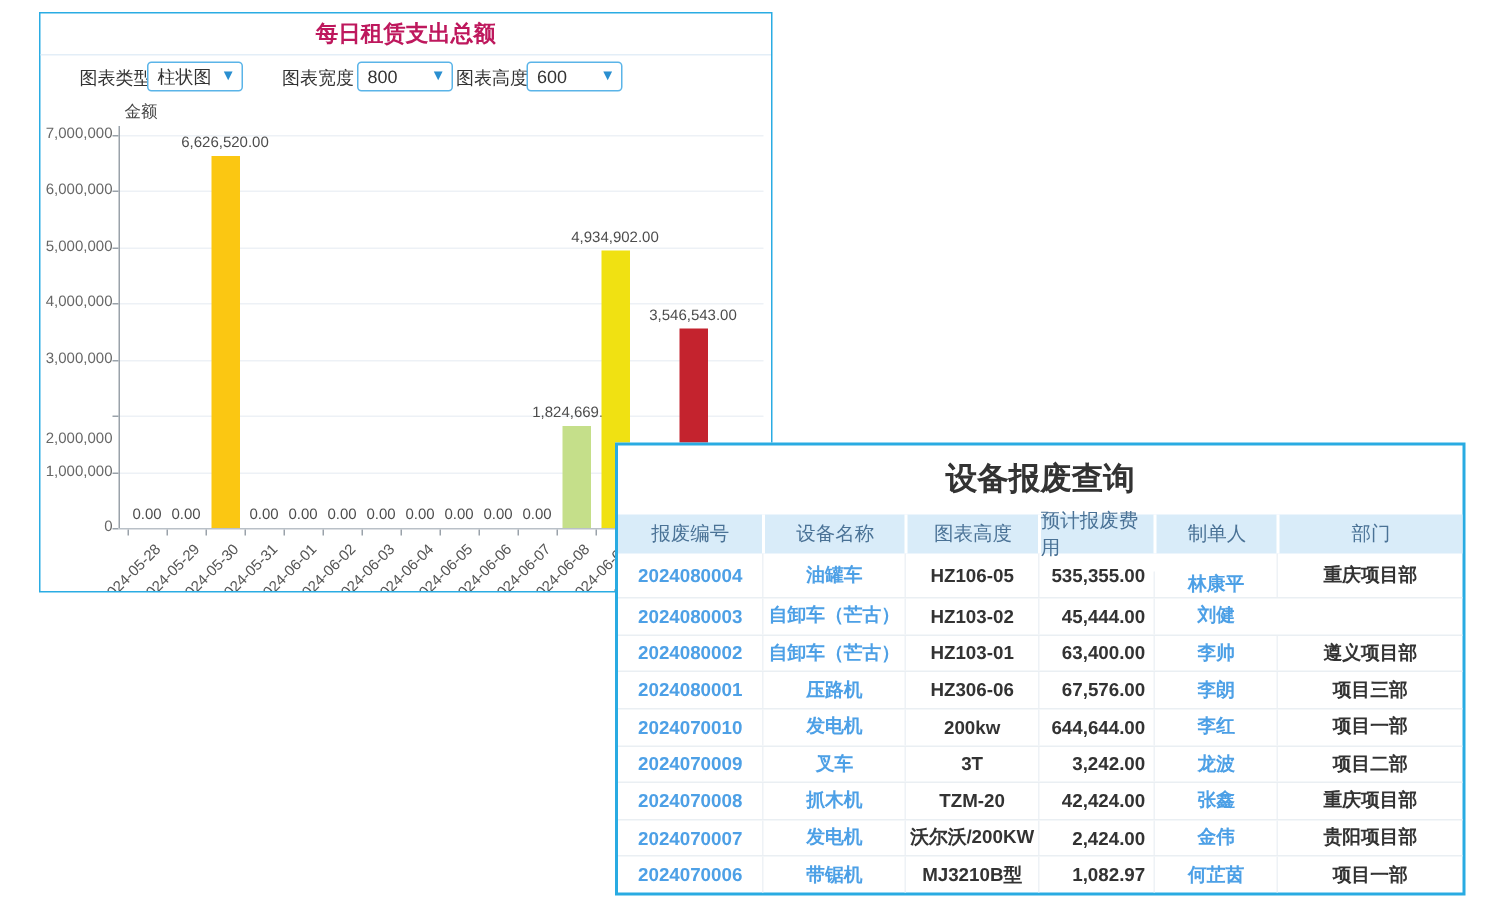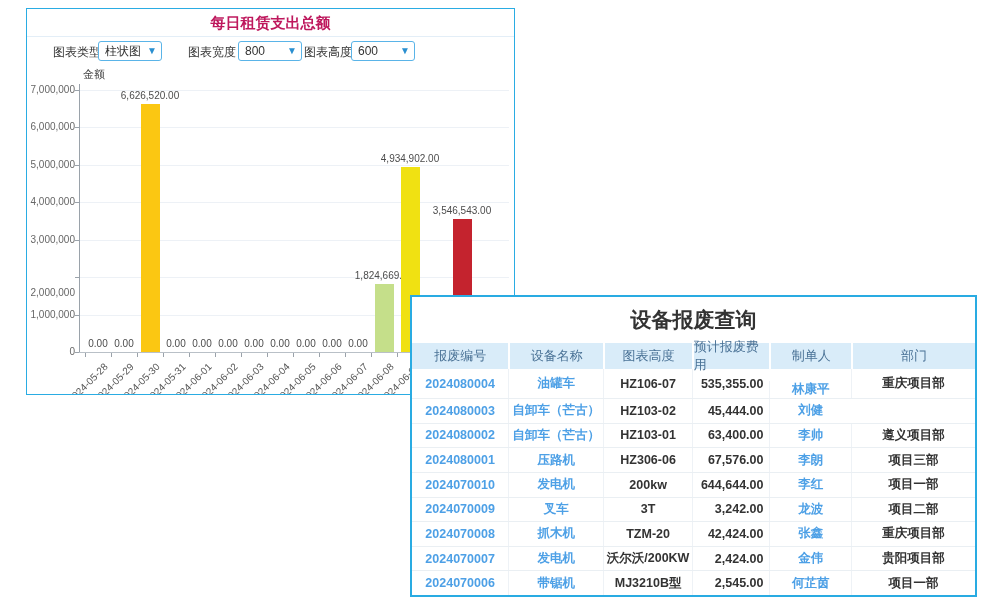--- a/index.html
+++ b/index.html
@@ -166,21 +166,21 @@
       <div class="hcell" style="width: 16.9%;">设备名称</div>
       <div class="hcell" style="width: 15.7%;">图表高度</div>
       <div class="hcell" style="width: 13.8%;">预计报废费用</div>
       <div class="hcell" style="width: 14.5%;">制单人</div>
       <div class="hcell" style="width: 22%;">部门</div>
     </div>
   <div class="tp-body" id="table-body">
       <div class="trow">
         <div class="tcell link" style="width: 17.1%;">2024080004</div>
         <div class="tcell link" style="width: 16.9%;">油罐车</div>
-        <div class="tcell" style="width: 15.7%;">HZ106-07</div>
+        <div class="tcell" style="width: 15.7%;">HZ106-05</div>
         <div class="tcell right" style="width: 13.8%;">535,355.00</div>
         <div class="tcell link" style="width: 14.5%; margin-top: 12px;">林康平</div>
         <div class="tcell" style="width: 22%;">重庆项目部</div>
       </div>
       <div class="trow">
         <div class="tcell link" style="width: 17.1%;">2024080003</div>
         <div class="tcell link" style="width: 16.9%;">自卸车（芒古）</div>
         <div class="tcell" style="width: 15.7%;">HZ103-02</div>
         <div class="tcell right" style="width: 13.8%;">45,444.00</div>
         <div class="tcell link" style="width: 14.5%;">刘健</div>
@@ -230,18 +230,18 @@
         <div class="tcell link" style="width: 16.9%;">发电机</div>
         <div class="tcell" style="width: 15.7%;">沃尔沃/200KW</div>
         <div class="tcell right" style="width: 13.8%;">2,424.00</div>
         <div class="tcell link" style="width: 14.5%;">金伟</div>
         <div class="tcell" style="width: 22%;">贵阳项目部</div>
       </div>
       <div class="trow">
         <div class="tcell link" style="width: 17.1%;">2024070006</div>
         <div class="tcell link" style="width: 16.9%;">带锯机</div>
         <div class="tcell" style="width: 15.7%;">MJ3210B型</div>
-        <div class="tcell right" style="width: 13.8%;">2,545.00</div>
+        <div class="tcell right" style="width: 13.8%;">1,082.97</div>
         <div class="tcell link" style="width: 14.5%;">何芷茵</div>
         <div class="tcell" style="width: 22%;">项目一部</div>
       </div>
     </div>
 </div>
 
 </body></html>

